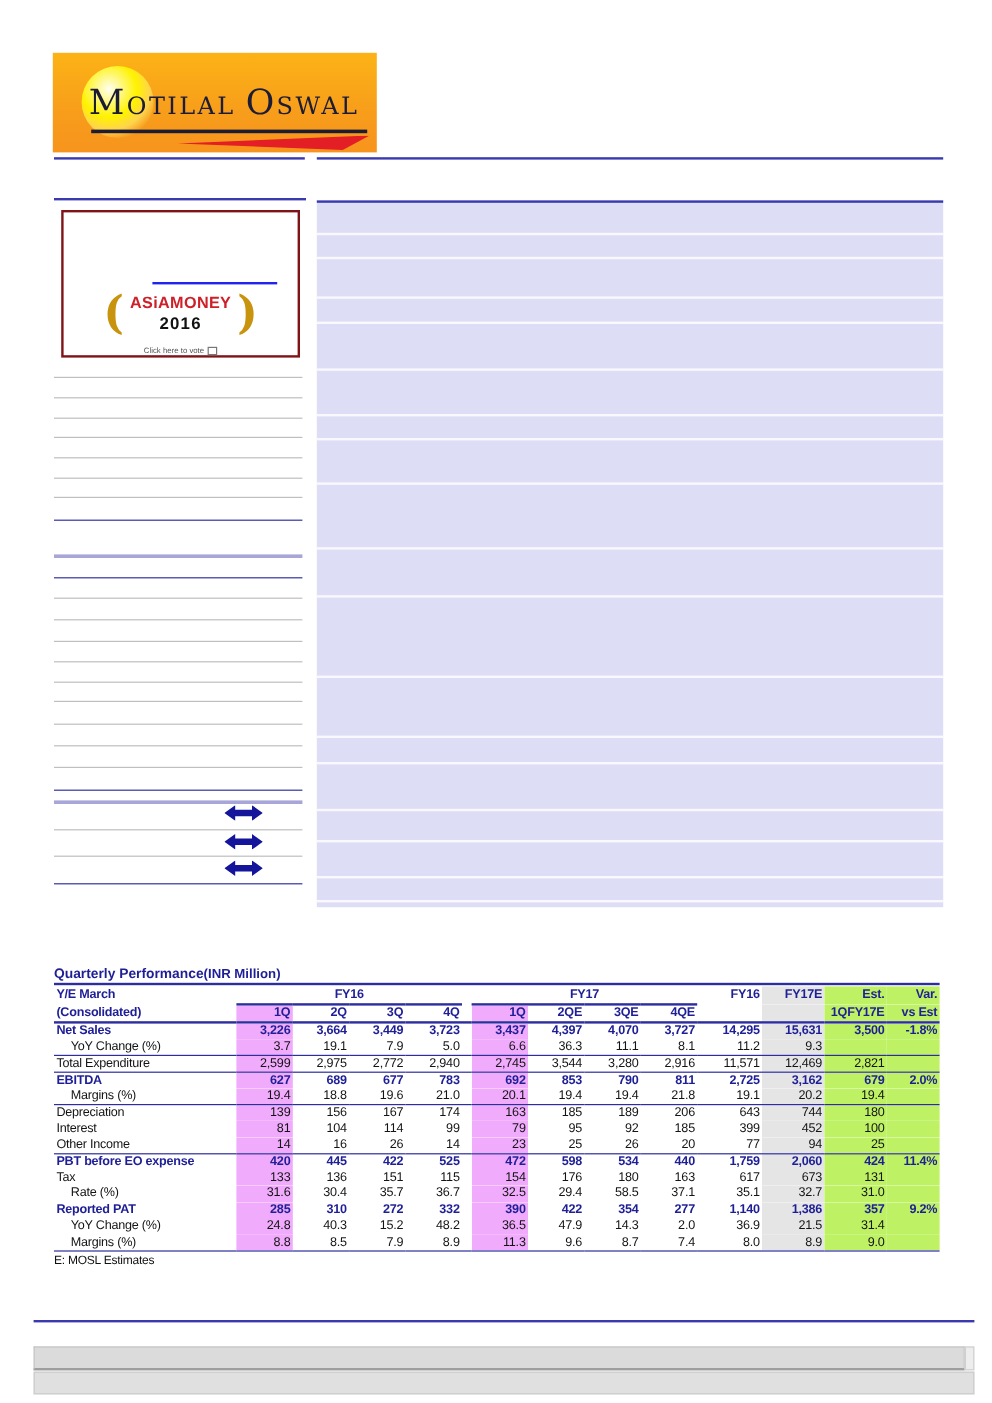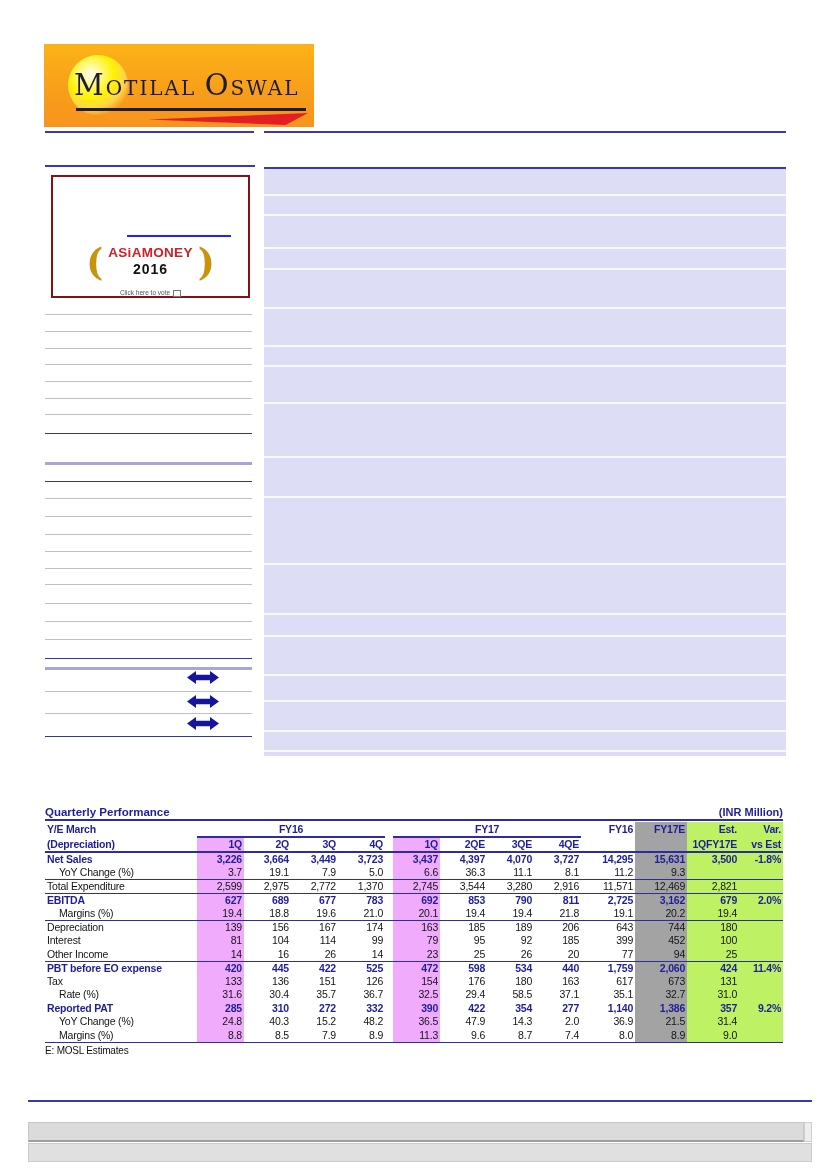--- a/index.html
+++ b/index.html
@@ -45,36 +45,36 @@
   .award-vote{position:absolute;left:0;right:0;top:112px;text-align:center;font-size:6.5px;color:#555;}
   .vote-ico{display:inline-block;width:6px;height:5px;border:1px solid #777;vertical-align:middle;
          margin-left:3px;}
 
   
   .dblarrow{position:absolute;width:32px;height:13px;}
   .dblarrow svg{display:block;}
 
   
   .qsec{position:absolute;left:45px;top:806px;width:738px;}
-  .qtitle-row{display:flex;justify-content:space-between;align-items:flex-end;
+  .qtitle-row{display:flex;align-items:flex-end;
         border-bottom:2px solid #2d2da0;padding-bottom:1px;}
   .qtitle{font-size:11.5px;font-weight:bold;color:#1e1e96;}
   .qunit{font-size:11px;font-weight:bold;color:#1e1e96;}
   table.q{border-collapse:collapse;width:738px;table-layout:fixed;margin-top:1px;
         font-size:10.5px;letter-spacing:-0.2px;color:#141414;}
   table.q th,table.q td{padding:0 2px;height:13.5px;line-height:13px;text-align:right;
         white-space:nowrap;overflow:hidden;font-weight:normal;box-sizing:border-box;}
   table.q .lbl{text-align:left;}
   table.q .ind{padding-left:14px;}
   table.q thead th{color:#1e1e96;font-weight:bold;}
   table.q thead tr.h1 th{height:15px;}
   table.q thead tr.h1 th.span-u{border-bottom:2px solid #2d2da0;text-align:center;}
   table.q thead tr.h2 th{height:14px;border-bottom:2px solid #2d2da0;}
   .hl{background:#f0abfc;}
-  .hl2{background:#a3a3a3;margin-top:39px;}
+  .hl2{background:#e5e5e5;margin-top:39px;}
   .gr{background:#bef264;}
   tr.line-below td{border-bottom:1.5px solid #2d2da0;}
   tr.bold-row td{color:#1e1e96;font-weight:bold;}
   .footnote{font-size:10px;color:#111;margin-top:2px;letter-spacing:-0.2px;}
 
   
   .footer-rule{position:absolute;left:28px;top:1100px;width:784px;height:2px;background:#3a3aae;}
   .fbar1{position:absolute;left:28px;top:1122px;width:776px;height:20px;background:#dbdbdb;
          border:1px solid #c6c6c6;border-bottom:2px solid #9e9e9e;box-sizing:border-box;}
   .fbar-cap{position:absolute;left:804px;top:1122px;width:8px;height:20px;background:#ededed;
@@ -201,21 +201,21 @@
           <th class="lbl">Y/E March</th>
           <th colspan="4" class="span-u">FY16</th>
           <th></th>
           <th colspan="4" class="span-u">FY17</th>
           <th>FY16</th>
           <th class="hl2">FY17E</th>
           <th class="gr">Est.</th>
           <th class="gr">Var.</th>
         </tr>
         <tr class="h2">
-          <th class="lbl">(Depreciation)</th>
+          <th class="lbl">(Consolidated)</th>
           <th class="hl">1Q</th>
           <th>2Q</th>
           <th>3Q</th>
           <th>4Q</th>
           <th></th>
           <th class="hl">1Q</th>
           <th>2QE</th>
           <th>3QE</th>
           <th>4QE</th>
           <th></th>
@@ -255,21 +255,21 @@
             <td>11.2</td>
             <td class="hl2">9.3</td>
             <td class="gr"></td>
             <td class="gr"></td>
           </tr>
           <tr class="line-below">
             <td class="lbl">Total Expenditure</td>
             <td class="hl">2,599</td>
             <td>2,975</td>
             <td>2,772</td>
-            <td>1,370</td>
+            <td>2,940</td>
             <td></td>
             <td class="hl">2,745</td>
             <td>3,544</td>
             <td>3,280</td>
             <td>2,916</td>
             <td>11,571</td>
             <td class="hl2">12,469</td>
             <td class="gr">2,821</td>
             <td class="gr"></td>
           </tr>
@@ -367,21 +367,21 @@
             <td>1,759</td>
             <td class="hl2">2,060</td>
             <td class="gr">424</td>
             <td class="gr">11.4%</td>
           </tr>
           <tr>
             <td class="lbl">Tax</td>
             <td class="hl">133</td>
             <td>136</td>
             <td>151</td>
-            <td>126</td>
+            <td>115</td>
             <td></td>
             <td class="hl">154</td>
             <td>176</td>
             <td>180</td>
             <td>163</td>
             <td>617</td>
             <td class="hl2">673</td>
             <td class="gr">131</td>
             <td class="gr"></td>
           </tr>

